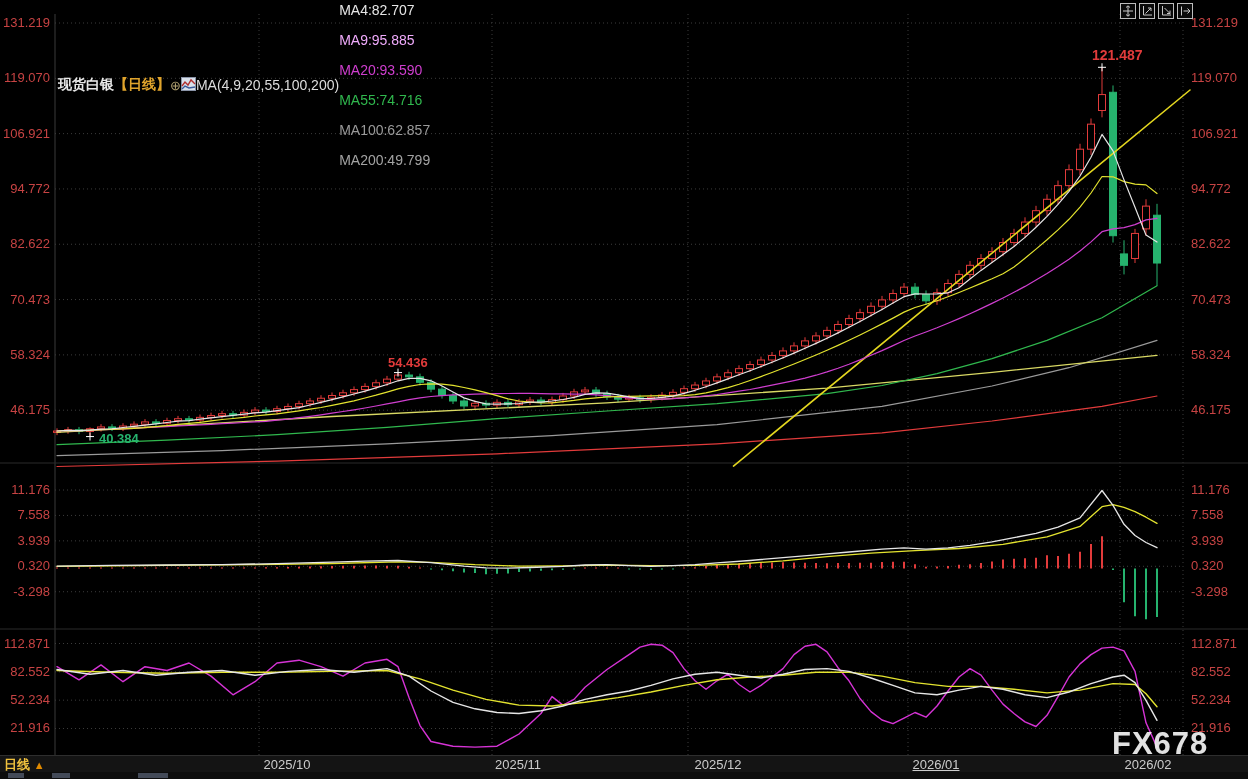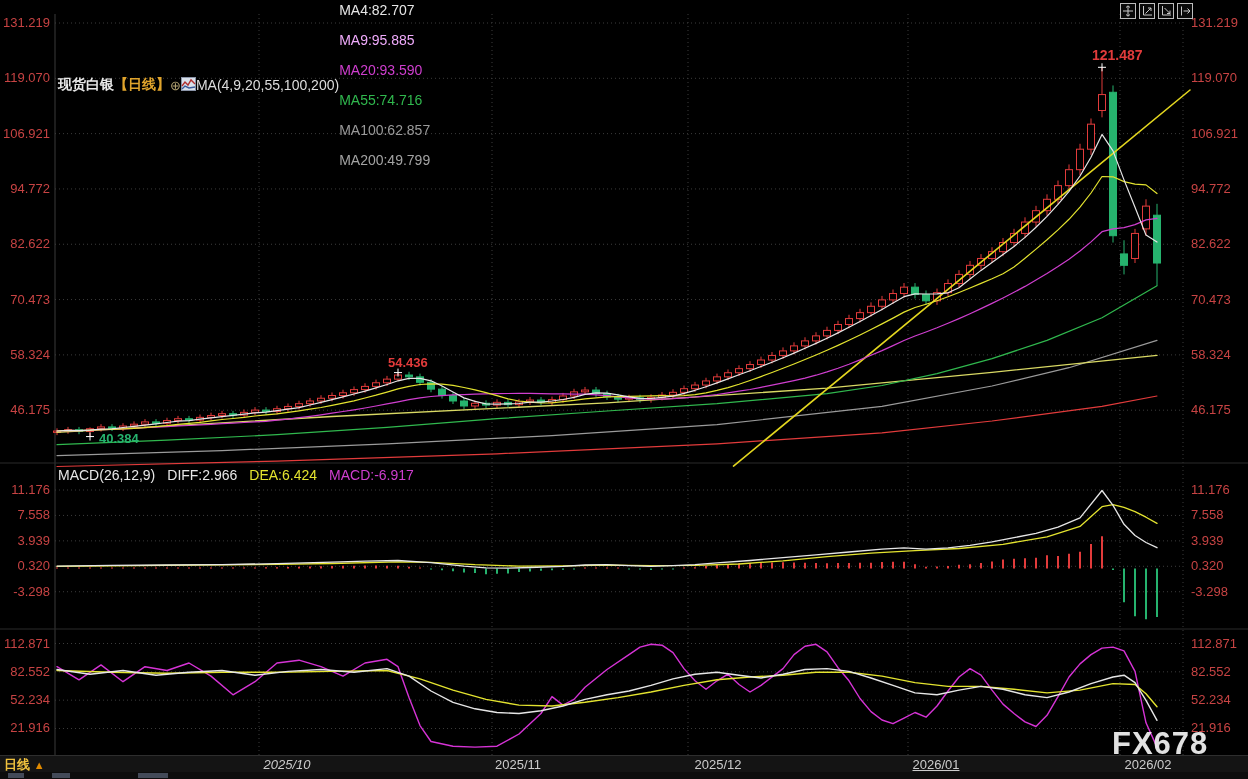--- a/index.html
+++ b/index.html
@@ -461,29 +461,23 @@
         <path d="M2.5,1 V10 H11 M4.5,3 L10,8.5 M10,8.5 L10,5.5 M10,8.5 L7,8.5"></path>
       </svg>
     </span>
     <span class="tbox">
       <svg width="12" height="12" viewBox="0 0 12 12" stroke="#c9c9c9" fill="none">
         <path d="M2.5,1.5 V10.5 M4.5,6 H11 M8.5,3.5 L11,6 L8.5,8.5"></path>
       </svg>
     </span>
   </div>
 
-  <div id="macdHdr" class="panel-hdr">
-      <span style="color: rgb(230, 230, 230);">MACD(26,12,9)</span>
-      <span style="color: rgb(230, 230, 230);">DIFF:2.966</span>
-      <span style="color: rgb(227, 227, 47);">DEA:6.424</span>
-      <span style="color: rgb(207, 62, 207);">MACD:-6.917</span>
-    </div>
 
   <div id="xaxis">
-      <div class="month" style="left: 287px; font-style: italic;">2025/10</div>
+      <div class="month" style="left: 287px;">2025/10</div>
       <div class="month" style="left: 518px;">2025/11</div>
       <div class="month" style="left: 718px;">2025/12</div>
       <div class="month" style="left: 936px; text-decoration: underline;">2026/01</div>
       <div class="month" style="left: 1148px;">2026/02</div>
     </div>
 
   <div id="perSel">
     <span class="pl">日线</span>
     <span class="pa">▲</span>
   </div>

